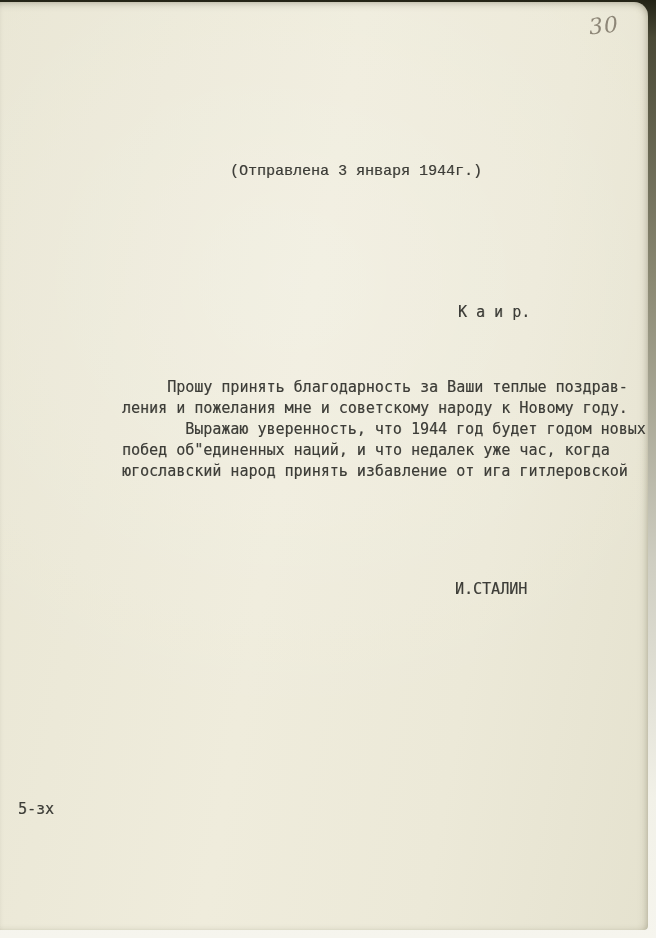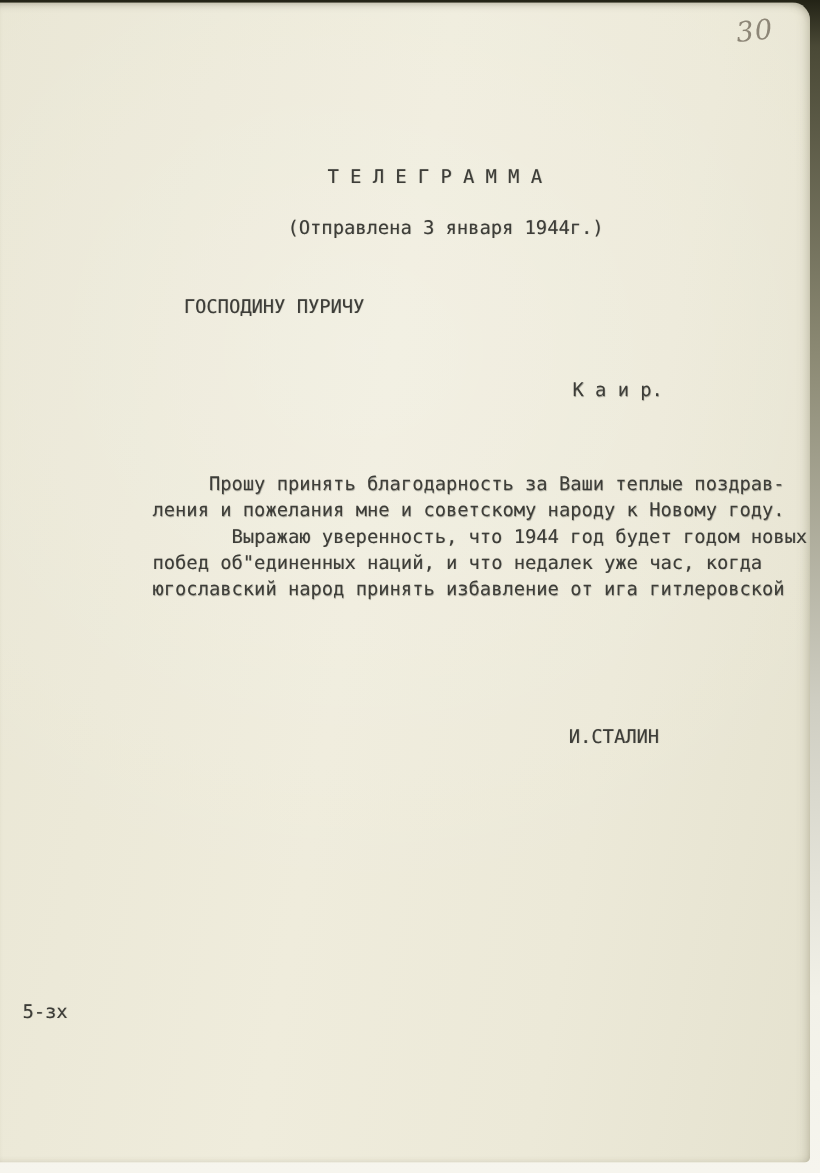--- a/index.html
+++ b/index.html
@@ -25,21 +25,21 @@
   }
   .tw{
     position:absolute;
     font-size:15px;
     line-height:18px;
     color:var(--ink,#3d3d38);
     text-shadow:0.4px 0.4px 0.6px rgba(62,62,55,.45);
     white-space:pre;
   }
   .title{left:262px;top:130px;}
-  .sent-line{left:230px;top:171px;}
+  .sent-line{left:230px;top:161px;font-family:Liberation Mono, monospace;}
   .addr1{left:147px;top:234px;}
   .addr2{left:190px;top:260px;}
   .location{left:458px;top:301px;}
   .body{position:absolute;left:122px;top:375px;width:520px;}
   .body .line{position:relative;line-height:21px;font-size:15px;white-space:pre;}
   .signature{left:455px;top:578px;}
   .copy-mark{left:18px;top:798px;}
   .pencil-number{
     position:absolute;left:589px;top:11px;
     font-family:"DejaVu Serif","Liberation Serif",serif;
@@ -52,25 +52,23 @@
   }
 </style>
 </head>
 <body>
 
 <div class="scan">
   <div class="paper">
 
     <div class="pencil-number">30</div>
 
-    <div class="tw title">Т Е Л Е Г Р А М М А</div>
 
     <div class="tw sent-line">(Отправлена 3 января 1944г.)</div>
 
-    <div class="tw addr1">ГОСПОДИНУ ПУРИЧУ</div>
 
 
     <div class="tw location">К а и р.</div>
 
     <div class="body">
       <div class="line tw" style="position:relative;left:0;top:0;">     Прошу принять благодарность за Ваши теплые поздрав-</div>
       <div class="line tw" style="position:relative;left:0;top:0;">ления и пожелания мне и советскому народу к Новому году.</div>
       <div class="line tw" style="position:relative;left:18px;top:0;">     Выражаю уверенность, что 1944 год будет годом новых</div>
       <div class="line tw" style="position:relative;left:0;top:0;">побед об"единенных наций, и что недалек уже час, когда</div>
       <div class="line tw" style="position:relative;left:0;top:0;">югославский народ принять избавление от ига гитлеровской</div>

